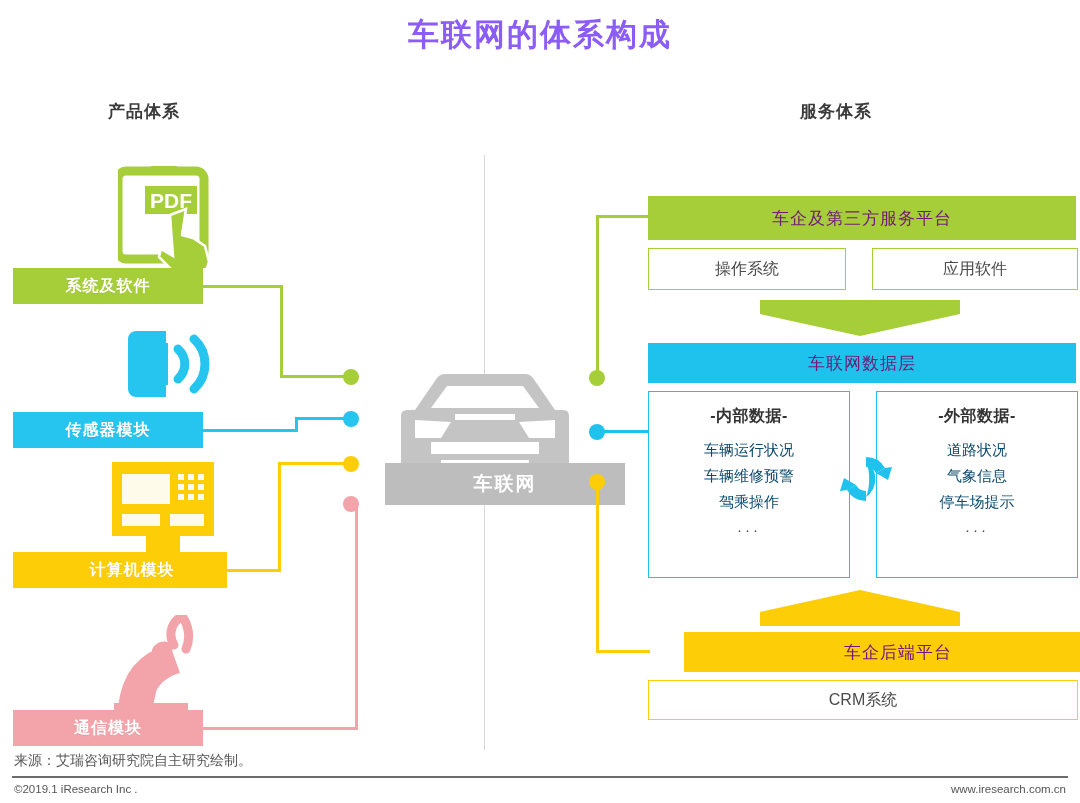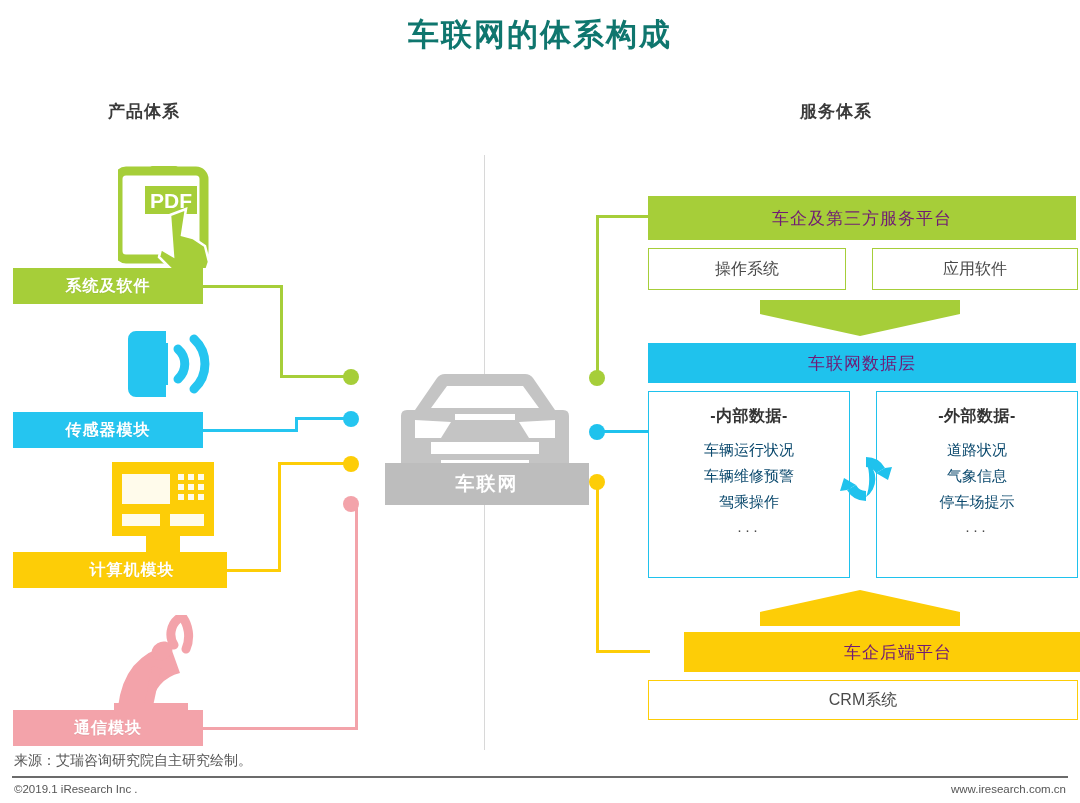--- a/index.html
+++ b/index.html
@@ -9,21 +9,21 @@
     font-family:"Liberation Sans","DejaVu Sans",sans-serif;
     overflow:hidden;
     position:relative;
     color:#3b3b3b;
   }
   .root{position:absolute;inset:0;}
 
   
   .title{
     position:absolute;left:0;top:14px;width:1080px;
-    text-align:center;font-size:31px;font-weight:bold;color:#0f766e;
+    text-align:center;font-size:31px;font-weight:bold;color:#8b5cf6;
     letter-spacing:2px;
   }
 
   
   .col-head{
     position:absolute;font-size:17px;font-weight:bold;color:#3a3a3a;
     letter-spacing:1px;
   }
   #head-left{left:108px;top:100px;}
   #head-right{left:800px;top:100px;}
@@ -59,21 +59,21 @@
 
   
   .lic{position:absolute;}
 
   
   .dot{position:absolute;border-radius:50%;}
 
   
   .car-wrap{position:absolute;left:385px;top:368px;width:200px;height:140px;}
   .car-label{
-    position:absolute;left:385px;top:463px;width:204px;height:42px;
+    position:absolute;left:385px;top:463px;width:240px;height:42px;
     background:#BDBDBD;display:flex;align-items:center;justify-content:center;
     color:#ffffff;font-size:19px;font-weight:bold;letter-spacing:2px;
   }
 
   
   #plat-bar{left:648px;top:196px;width:428px;height:44px;background:#A6CE39;font-size:17px;}
   #os-box{left:648px;top:248px;width:196px;height:40px;border-color:#A6CE39;}
   #app-box{left:872px;top:248px;width:204px;height:40px;border-color:#A6CE39;}
 
   #data-bar{left:648px;top:343px;width:428px;height:40px;background:#1FC2ED;font-size:17px;}

